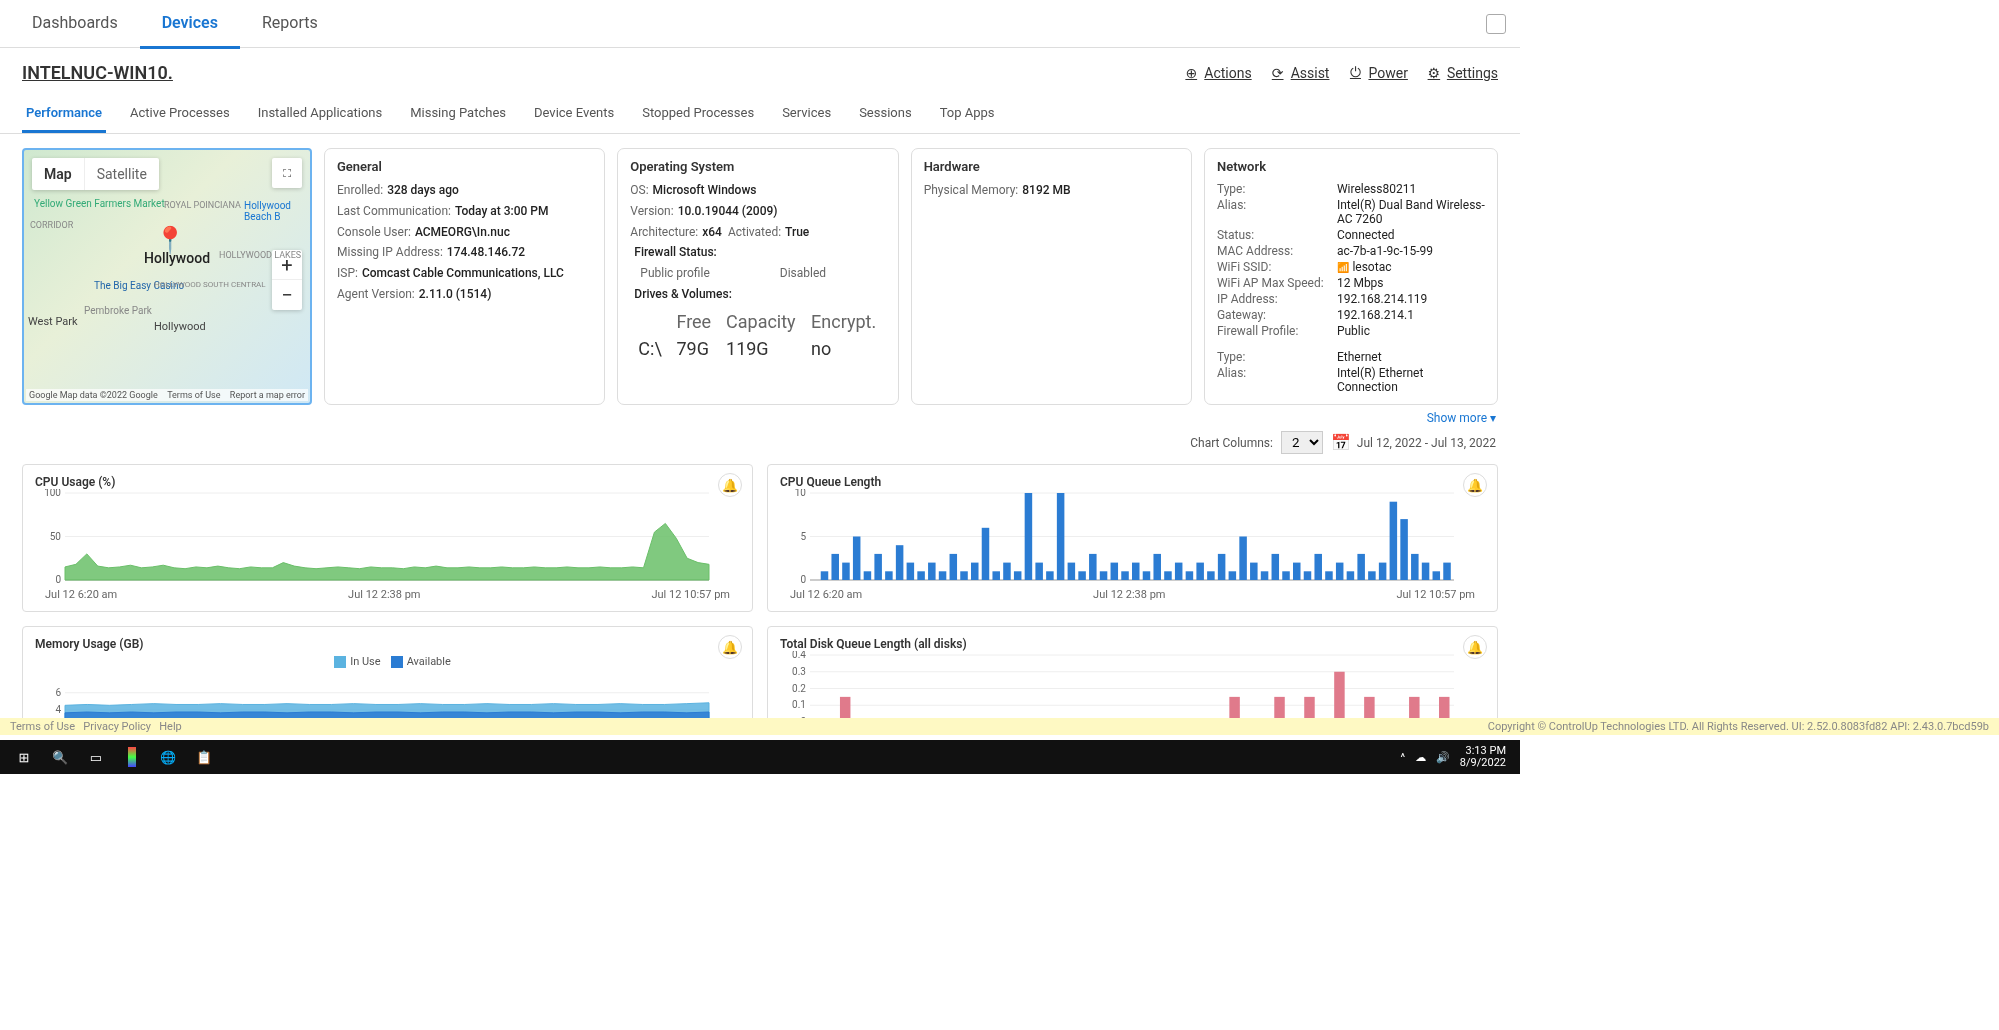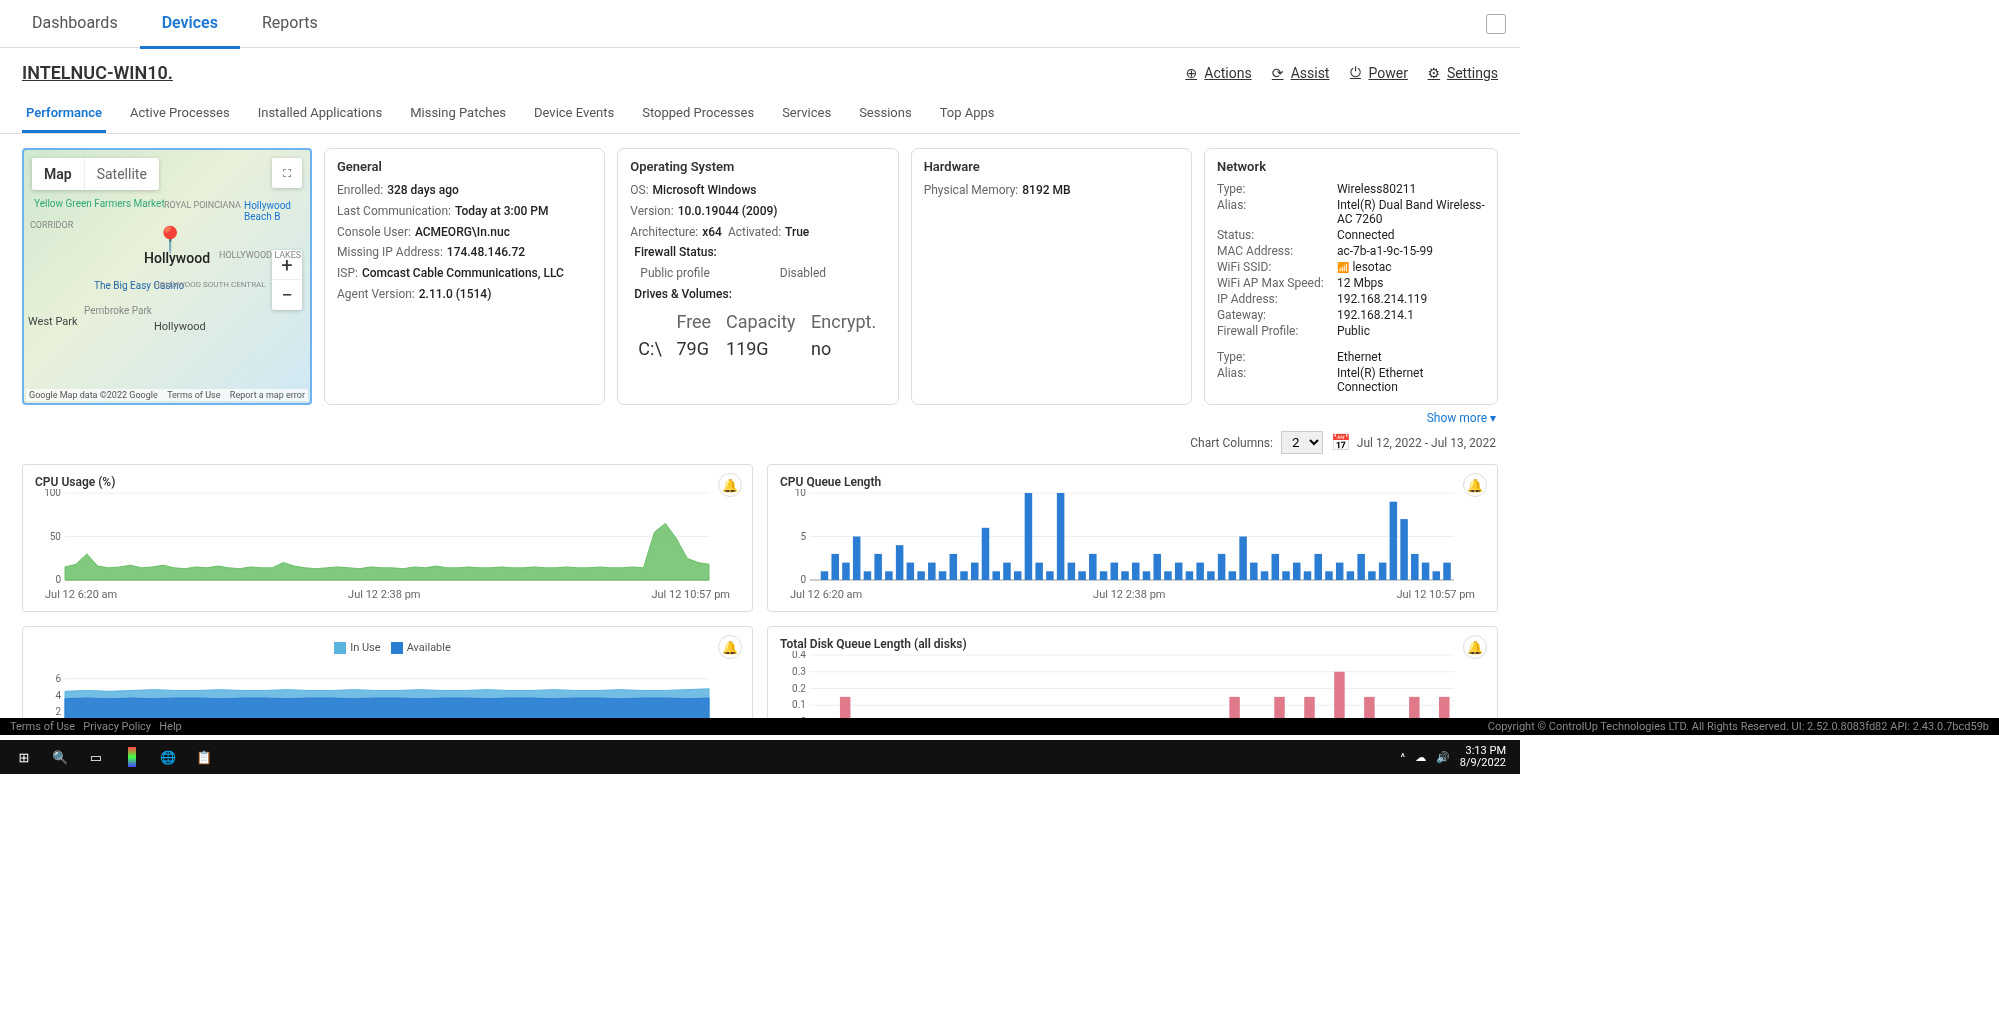--- a/index.html
+++ b/index.html
@@ -43,21 +43,21 @@
 .chart-controls .date { display: flex; align-items: center; gap: 6px;}
 .charts { display: grid; grid-template-columns: 1fr 1fr; gap: 14px; padding: 0 22px 10px;}
 .chartcard { border: 1px solid #ddd; border-radius: 4px; padding: 10px 12px; position: relative;}
 .chartcard h4 { font-size: 12px; font-weight: 600;}
 .chartcard .bell { position: absolute; right: 10px; top: 8px; width: 24px; height: 24px; border: 1px solid #ddd; border-radius: 50%; display: flex; align-items: center; justify-content: center; cursor: pointer; color: #888;}
 .chartcard svg { display: block;}
 .chartcard .xticks { display: flex; justify-content: space-between; font-size: 11px; color: #666; padding: 4px 10px 0;}
 .legend { text-align: center; font-size: 11px; color: #555; padding: 4px 0;}
 .legend .sw { display: inline-block; width: 12px; height: 12px; vertical-align: middle; margin: 0 4px 0 10px;}
 
-.botbar { position: absolute; top: 718px; left: 0; right: 0; font-size: 11px; color: #888; display: flex; justify-content: space-between; padding: 2px 10px; background: #000000;}
+.botbar { position: absolute; top: 718px; left: 0; right: 0; font-size: 11px; color: #888; display: flex; justify-content: space-between; padding: 2px 10px; background: #fef9c3;}
 .taskbar { position: absolute; top: 740px; left: 0; width: 1520px; height: 34px; background: #111; display: flex; align-items: center; padding: 0 6px; color: #fff;}
 .taskbar .tb { width: 36px; height: 28px; display: flex; align-items: center; justify-content: center; cursor: pointer;}
 .taskbar .tray { margin-left: auto; display: flex; align-items: center; gap: 10px; font-size: 11px; padding-right: 8px;}
 .tray .clock { text-align: right; line-height: 1.1;}
 .drive-table { width: 100%; font-size: 18px; margin-top: 4px;}
 .drive-table th { text-align: left; font-weight: 400; color: #666; padding: 2px 6px;}
 .drive-table td { padding: 2px 6px;}
 .wifi-icon::before { content: "📶"; font-size: 10px; margin-right: 3px;}
 </style>
 </head>
@@ -308,20 +308,21 @@
             <rect x="652.5333333333333" y="82.3" width="7.513333333333332" height="8.700000000000003" fill="#2b7cd3"></rect>
             <rect x="663.2666666666667" y="73.60000000000001" width="7.513333333333332" height="17.39999999999999" fill="#2b7cd3"></rect>
           </svg>
           <div class="xticks">
             <span>Jul 12 6:20 am</span>
             <span>Jul 12 2:38 pm</span>
             <span>Jul 12 10:57 pm</span>
           </div>
         </div>
         <div class="chartcard">
+          <h4>Memory Usage (GB)</h4>
           <div class="bell">🔔</div>
           <div class="legend"><span class="sw" style="background: rgb(91, 179, 224);"></span><span>In Use</span><span class="sw" style="background: rgb(43, 124, 211);"></span><span>Available</span></div>
           <svg width="680" height="75">
             <line x1="30" x2="674" y1="71" y2="71" stroke="#999"></line>
             <text x="26" y="74" text-anchor="end" font-size="10" fill="#666">0</text>
             <line x1="30" x2="674" y1="54.25" y2="54.25" stroke="#eee"></line>
             <text x="26" y="57.25" text-anchor="end" font-size="10" fill="#666">2</text>
             <line x1="30" x2="674" y1="37.5" y2="37.5" stroke="#eee"></line>
             <text x="26" y="40.5" text-anchor="end" font-size="10" fill="#666">4</text>
             <line x1="30" x2="674" y1="20.75" y2="20.75" stroke="#eee"></line>

